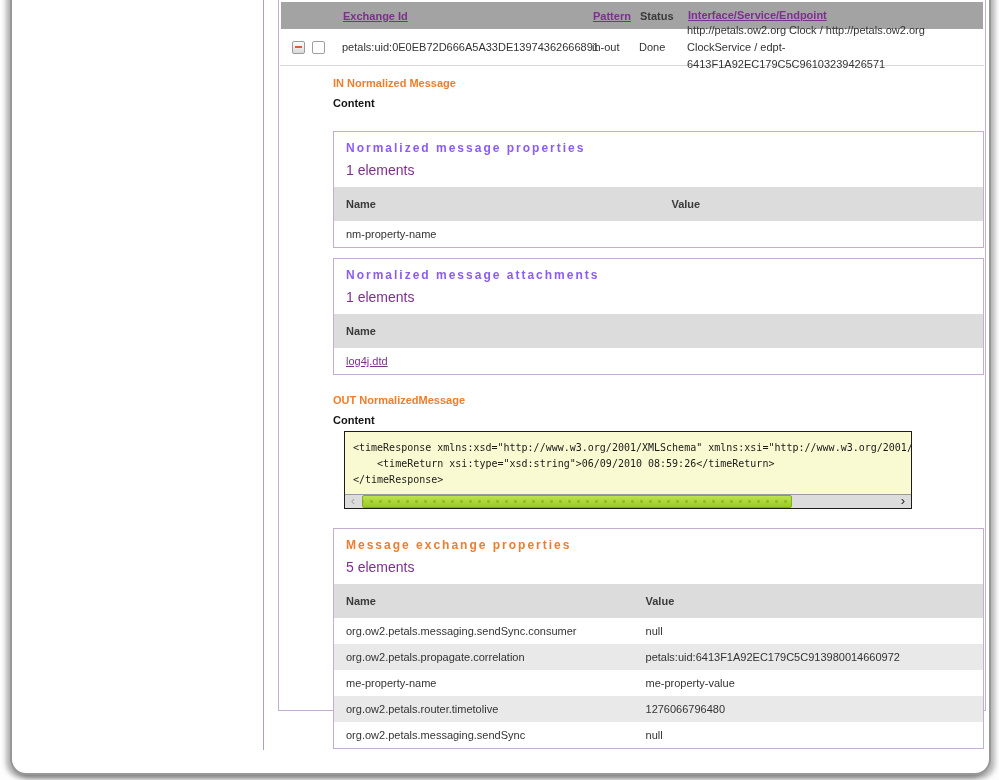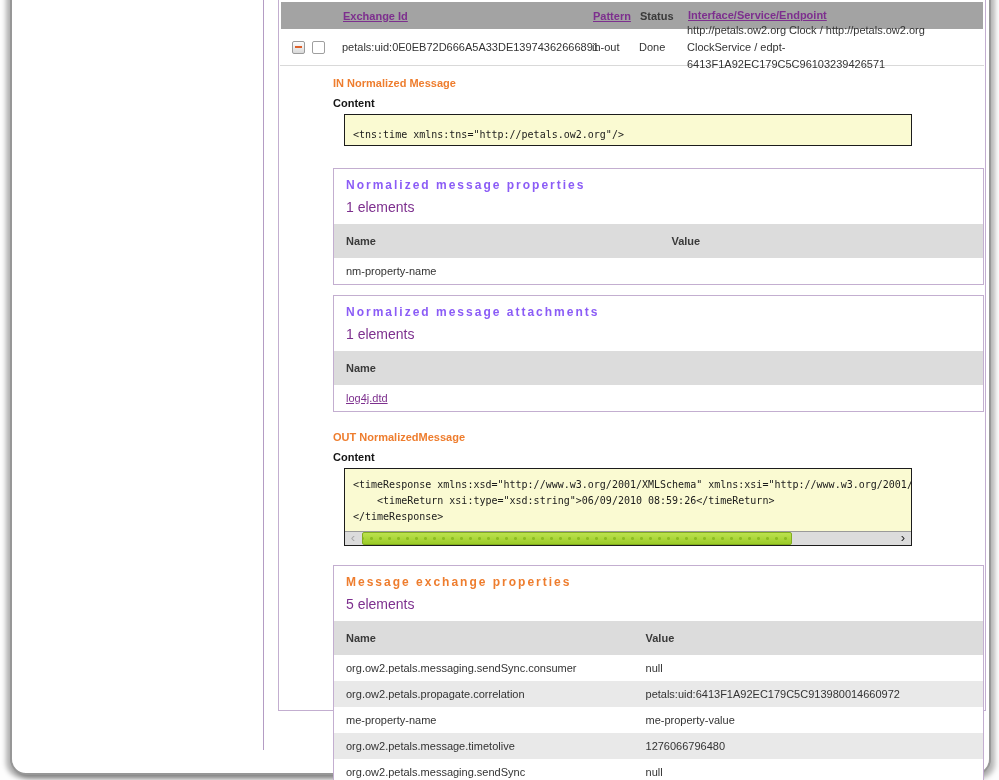--- a/index.html
+++ b/index.html
@@ -125,23 +125,20 @@
     <div class="c-id">petals:uid:0E0EB72D666A5A33DE13974362666891</div>
     <div class="c-pattern">in-out</div>
     <div class="c-status">Done</div>
     <div class="c-iface">http://petals.ow2.org Clock / http://petals.ow2.org ClockService / edpt-6413F1A92EC179C5C96103239426571</div>
   </div>
 
   <div class="inner">
 
     <div class="msg-title">IN Normalized Message</div>
     <div class="content-label">Content</div>
-    <div class="xml-box">
-      <pre>&lt;tns:time xmlns:tns="http://petals.ow2.org"/&gt;</pre>
-    </div>
 
     <div class="box nm">
       <div class="box-title">Normalized message properties</div>
       <div class="box-count">1 elements</div>
       <div class="t-head">
         <div class="col-name">Name</div>
         <div class="col-value">Value</div>
       </div>
       <div class="t-row">
         <div class="col-name">nm-property-name</div>
@@ -185,21 +182,21 @@
       </div>
       <div class="t-row alt">
         <div class="col-name">org.ow2.petals.propagate.correlation</div>
         <div class="col-value">petals:uid:6413F1A92EC179C5C913980014660972</div>
       </div>
       <div class="t-row">
         <div class="col-name">me-property-name</div>
         <div class="col-value">me-property-value</div>
       </div>
       <div class="t-row alt">
-        <div class="col-name">org.ow2.petals.message.timetolive</div>
+        <div class="col-name">org.ow2.petals.router.timetolive</div>
         <div class="col-value">1276066796480</div>
       </div>
       <div class="t-row">
         <div class="col-name">org.ow2.petals.messaging.sendSync</div>
         <div class="col-value">null</div>
       </div>
     </div>
   </div>
 </div>
 

